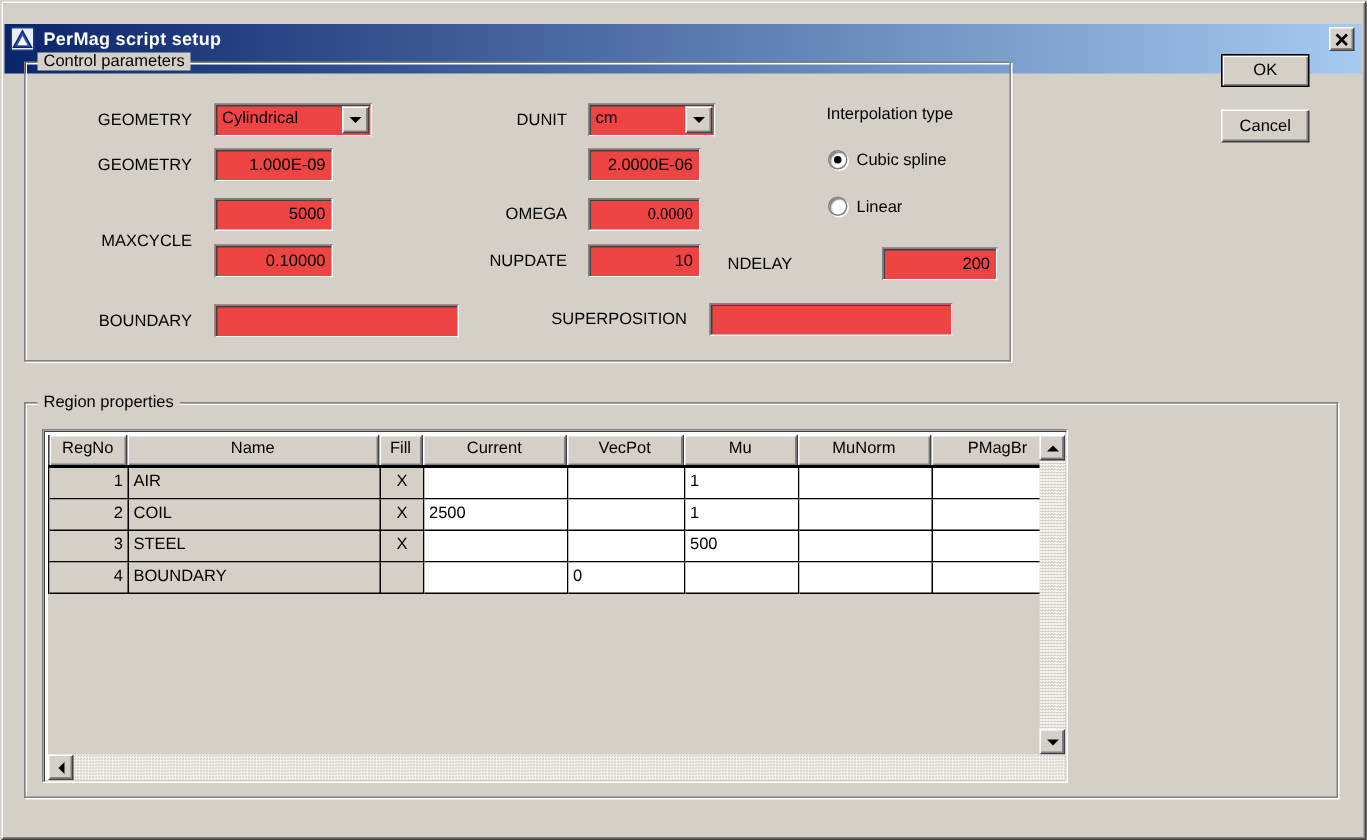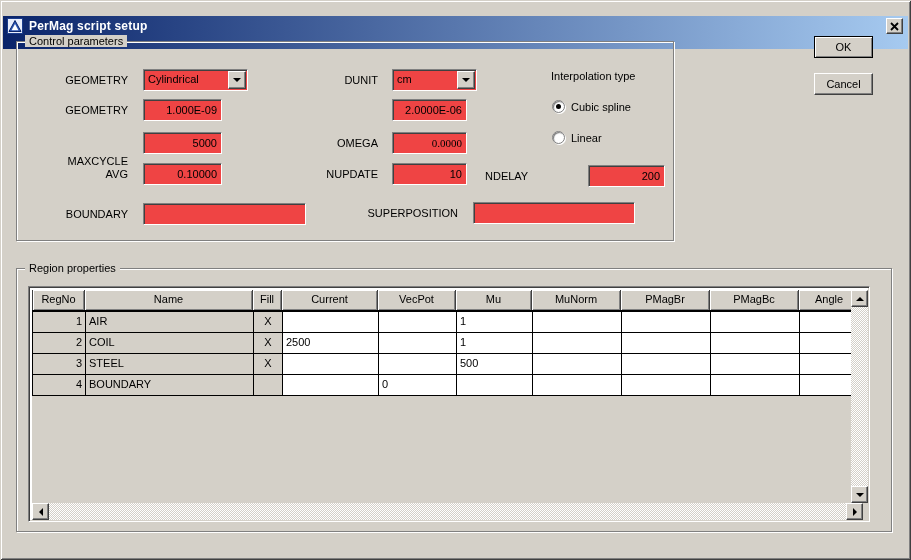--- a/index.html
+++ b/index.html
@@ -84,21 +84,21 @@
     border:1px solid #808080;
     box-shadow:inset 1px 1px 1px rgba(64,64,64,.7),1px 1px 0 #fff;
     position:relative;flex:0 0 auto;
   }
   .radio.checked::after{
     content:"";position:absolute;left:3px;top:3px;width:5px;height:5px;
     border-radius:50%;background:#000;
   }
   
   .tablewrap{
-    position:absolute;left:28px;top:286px;width:842px;height:236px;
+    position:absolute;left:28px;top:286px;width:684px;height:236px;
     box-sizing:border-box;background:#d4d0c8;
     border:1px solid;border-color:#808080 #ffffff #ffffff #808080;
     box-shadow:inset 1px 1px 0 #404040,inset -1px -1px 0 #d4d0c8;
   }
   .tableinner{
     position:absolute;left:1px;top:1px;right:1px;bottom:1px;
     background:#d4d0c8;box-shadow:inset 2px 2px 0 #ffffff;overflow:hidden;
   }
   .grid{position:absolute;left:2px;top:2px;}
   .gridhead{display:flex;height:20px;}
@@ -195,21 +195,20 @@
   <input class="field num sunken" style="left: 143px; top: 132px; width: 79px;" value="5000">
 
   <span class="lbl r" style="left:280px;top:132px;width:98px;line-height:22px;">OMEGA</span>
   <input class="field num sunken" style="left: 392px; top: 132px; width: 75px; font-family: Liberation Serif, serif;" value="0.0000">
 
   <div class="radiorow" style="left:552px;top:131px;">
     <span class="radio"></span>
     <span>Linear</span>
   </div>
 
-  <span class="lbl r" style="left:20px;top:163px;width:108px;line-height:22px;">AVG</span>
   <input class="field num sunken" style="left: 143px; top: 163px; width: 79px;" value="0.10000">
 
   <span class="lbl r" style="left:280px;top:163px;width:98px;line-height:22px;">NUPDATE</span>
   <input class="field num sunken" style="left: 392px; top: 163px; width: 75px;" value="10">
 
   <span class="lbl" style="left:485px;top:165px;line-height:22px;">NDELAY</span>
   <input class="field num sunken" style="left: 588px; top: 165px; width: 77px;" value="200">
 
   <span class="lbl r" style="left:20px;top:203px;width:108px;line-height:22px;">BOUNDARY</span>
   <input class="field sunken" style="left: 143px; top: 203px; width: 163px;" value="">

